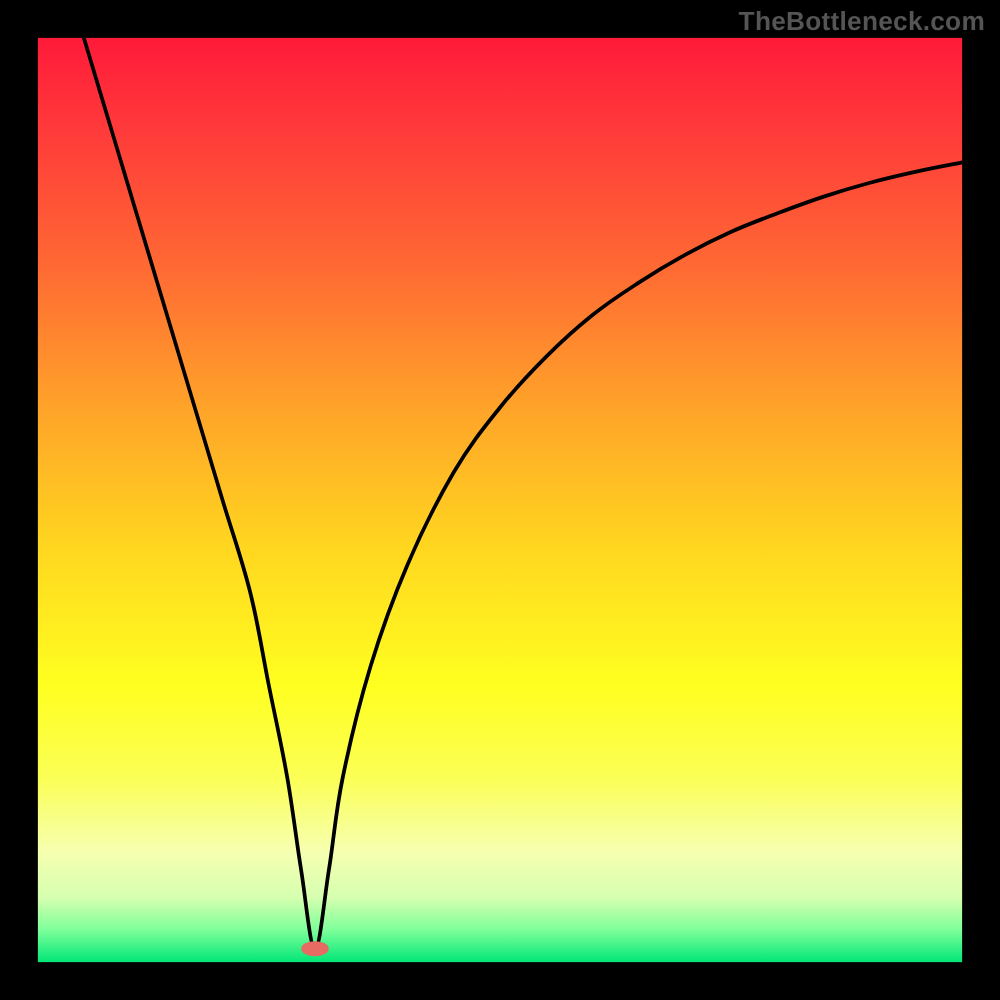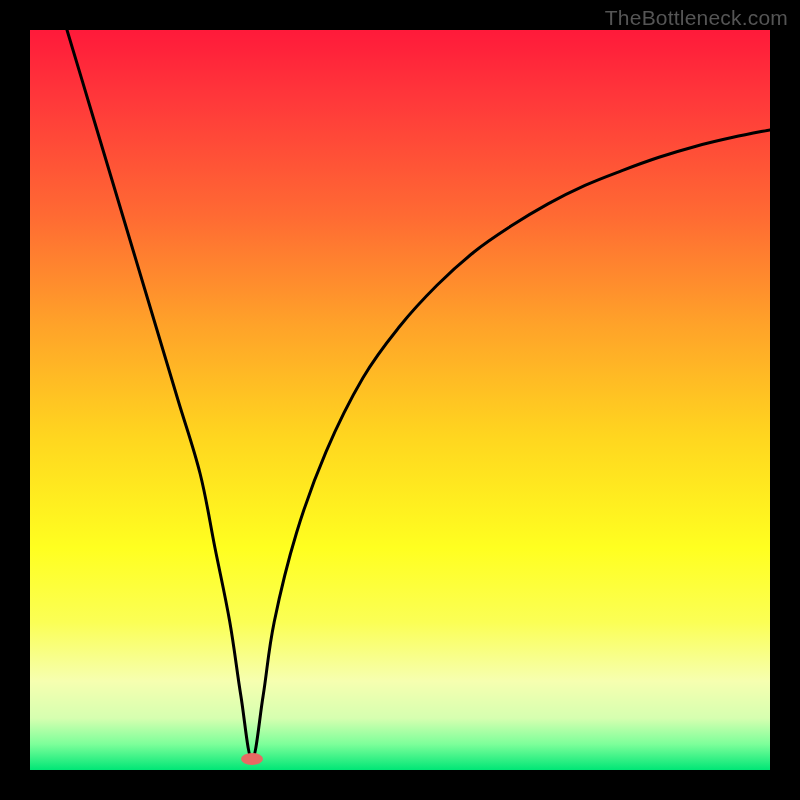--- a/index.html
+++ b/index.html
@@ -24,21 +24,21 @@
     width: 740px;
     height: 740px;
     overflow: hidden;
   }
   .watermark {
     position: absolute;
     top: 6px;
     right: 12px;
     color: #555;
     font-size: 21px;
-    font-weight: 400;
+    font-weight: 700;
     letter-spacing: 0.2px;
     user-select: none;
   }
   svg { display: block; }
 </style>
 </head>
 <body>
 
 <div class="frame">
   <div class="watermark">TheBottleneck.com</div>

